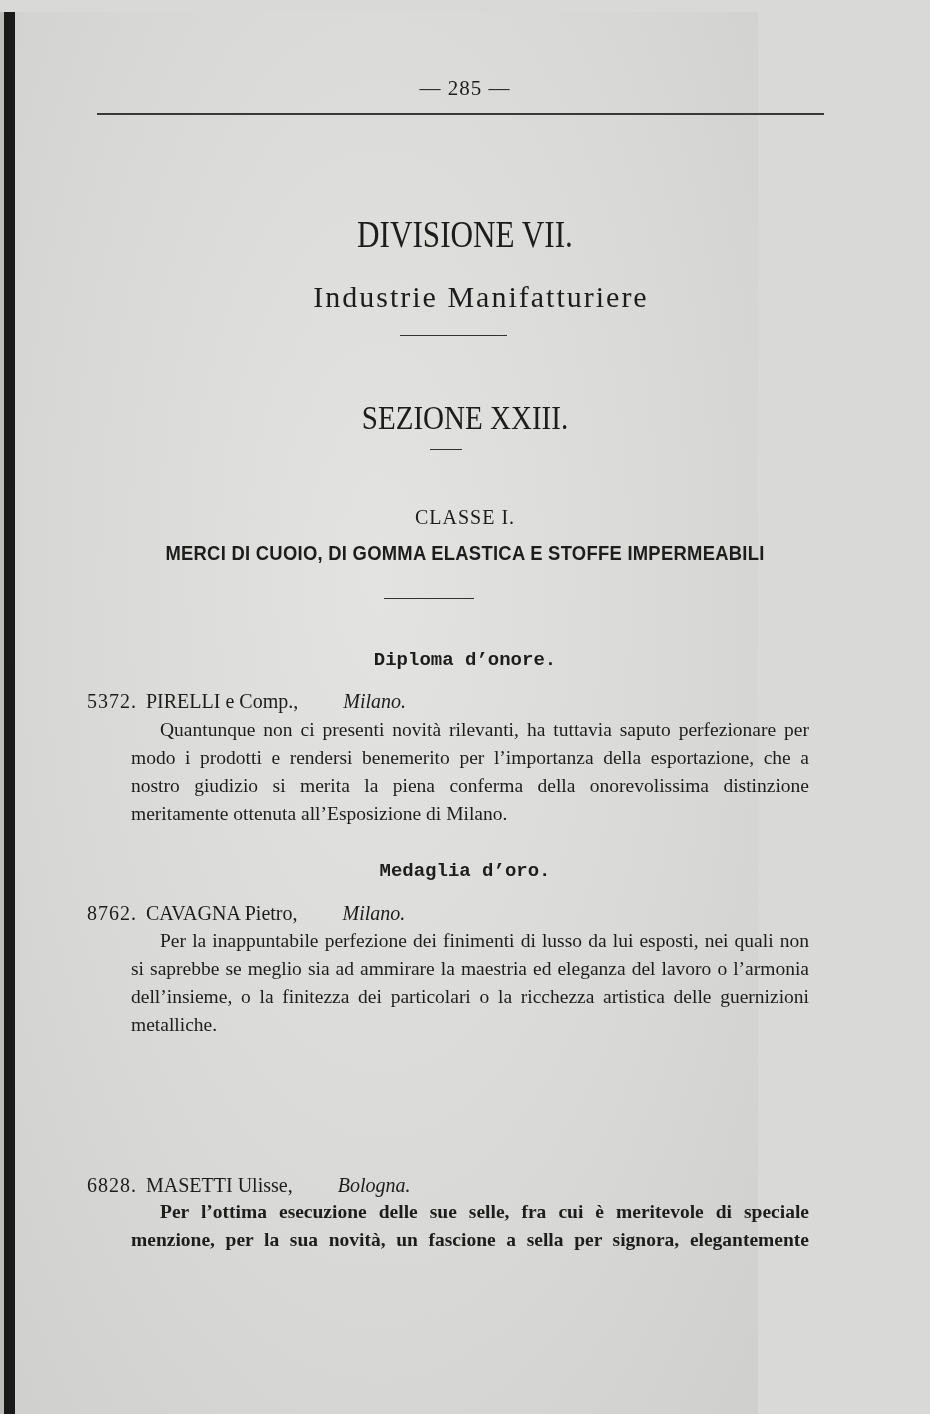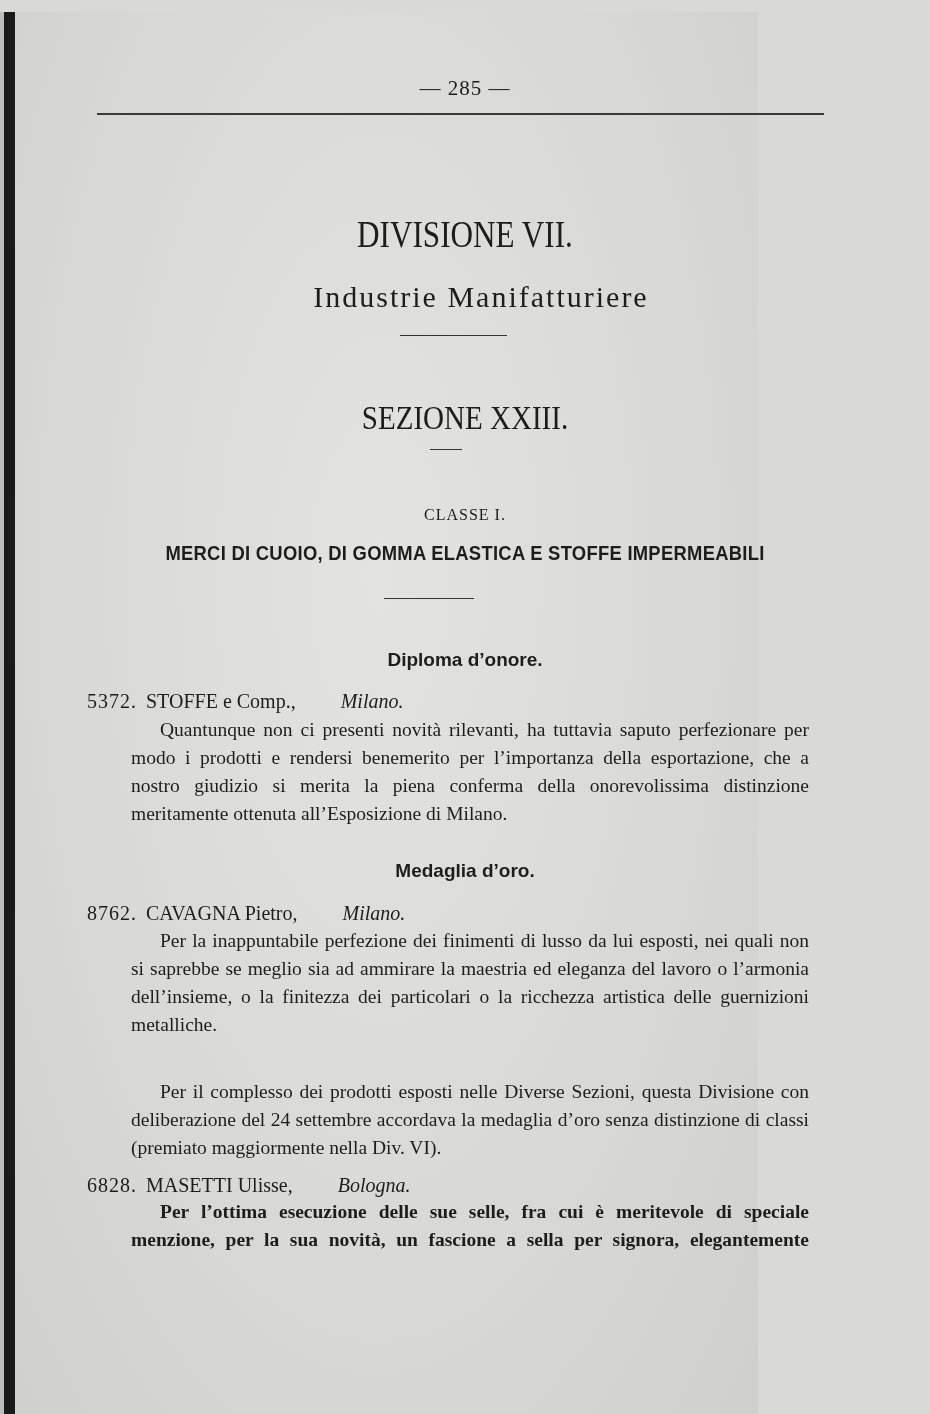--- a/index.html
+++ b/index.html
@@ -29,27 +29,27 @@
     }
     .header-rule {
       position: absolute; top: 101px; left: 97px; width: 727px; height: 2px;
       background: #3a3a3a;
     }
     .center { position: absolute; left: 0; width: 930px; text-align: center; }
     .division-title { top: 200px; font-size: 38px; transform: scaleX(0.82); letter-spacing: 0px; }
     .division-subtitle { top: 268px; font-size: 30px; letter-spacing: 2px; padding-left: 16px; }
     .short-rule { position: absolute; height: 1px; background: #333; }
     .section-title { top: 388px; font-size: 33px; transform: scaleX(0.88); }
-    .class-title { top: 494px; font-size: 16px; letter-spacing: 1px; }
+    .class-title { top: 494px; font-size: 20px; letter-spacing: 1px; }
     .class-subtitle {
       top: 530px; font-family: "Liberation Sans", "DejaVu Sans", sans-serif;
       font-weight: bold; font-size: 20px; transform: scaleX(0.92); letter-spacing: 0.3px;
     }
     .award-heading {
-      font-family: Liberation Sans, sans-serif; font-weight: bold; font-size: 19px;
+      font-family: Liberation Mono, monospace; font-weight: bold; font-size: 19px;
     }
     .entry-head {
       position: absolute; left: 87px; font-size: 20px; white-space: nowrap;
     }
     .entry-head .num { letter-spacing: 1px; margin-right: 4px; }
     .entry-head .city { font-style: italic; margin-left: 40px; }
     .para {
       position: absolute; left: 131px; width: 678px; font-size: 19.5px;
       line-height: 28px; text-align: justify; text-indent: 29px;
     }
@@ -72,35 +72,34 @@
   <div class="short-rule" style="top:437px; left:430px; width:32px;"></div>
 
   <div class="center class-title">CLASSE I.</div>
   <div class="center class-subtitle">MERCI DI CUOIO, DI GOMMA ELASTICA E STOFFE IMPERMEABILI</div>
   <div class="short-rule" style="top:586px; left:384px; width:90px;"></div>
 
   <div class="center award-heading" style="top:637px;">Diploma d’onore.</div>
 
   <div class="entry-head" style="top:678px;">
     <span class="num">5372.</span>
-    <span>STOFFE e Comp.,</span>
+    <span>PIRELLI e Comp.,</span>
     <span class="city">Milano.</span>
   </div>
   <div class="para" style="top:704px;">Quantunque non ci presenti novità rilevanti, ha tuttavia saputo perfezionare per modo i prodotti e rendersi benemerito per l’importanza della esportazione, che a nostro giudizio si merita la piena conferma della onorevolissima distinzione meritamente ottenuta all’Esposizione di Milano.</div>
 
   <div class="center award-heading" style="top:848px;">Medaglia d’oro.</div>
 
   <div class="entry-head" style="top:890px;">
     <span class="num">8762.</span>
     <span>CAVAGNA Pietro,</span>
     <span class="city">Milano.</span>
   </div>
   <div class="para" style="top:915px;">Per la inappuntabile perfezione dei finimenti di lusso da lui esposti, nei quali non si saprebbe se meglio sia ad ammirare la maestria ed eleganza del lavoro o l’armonia dell’insieme, o la finitezza dei particolari o la ricchezza artistica delle guernizioni metalliche.</div>
 
-  <div class="para" style="top:1066px;">Per il complesso dei prodotti esposti nelle Diverse Sezioni, questa Divisione con deliberazione del 24 settembre accordava la medaglia d’oro senza distinzione di classi (premiato maggiormente nella Div. VI).</div>
 
   <div class="entry-head" style="top:1162px;">
     <span class="num">6828.</span>
     <span>MASETTI Ulisse,</span>
     <span class="city">Bologna.</span>
   </div>
   <div class="para" style="top:1186px; text-align-last: justify; font-weight: bold;">Per l’ottima esecuzione delle sue selle, fra cui è meritevole di speciale menzione, per la sua novità, un fascione a sella per signora, elegantemente</div>
 </div>
 
 </body></html>

